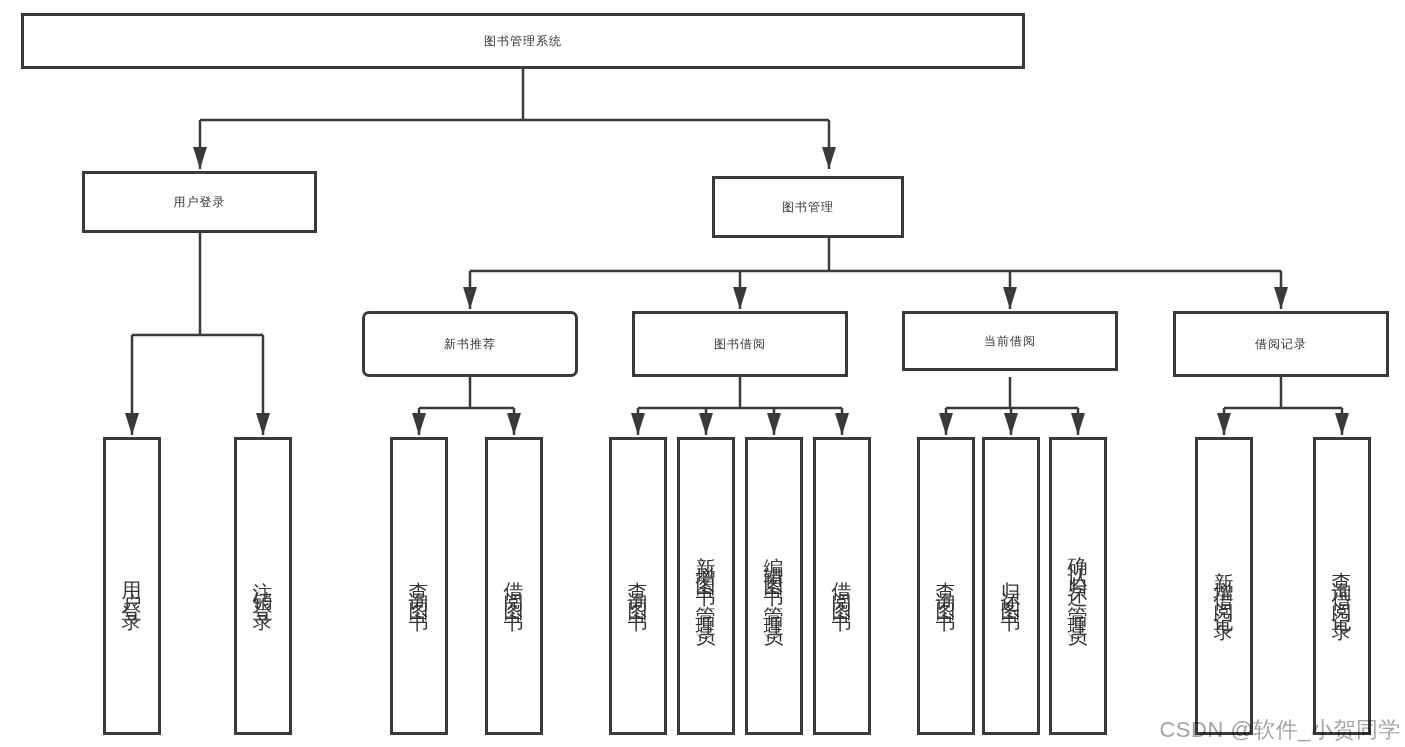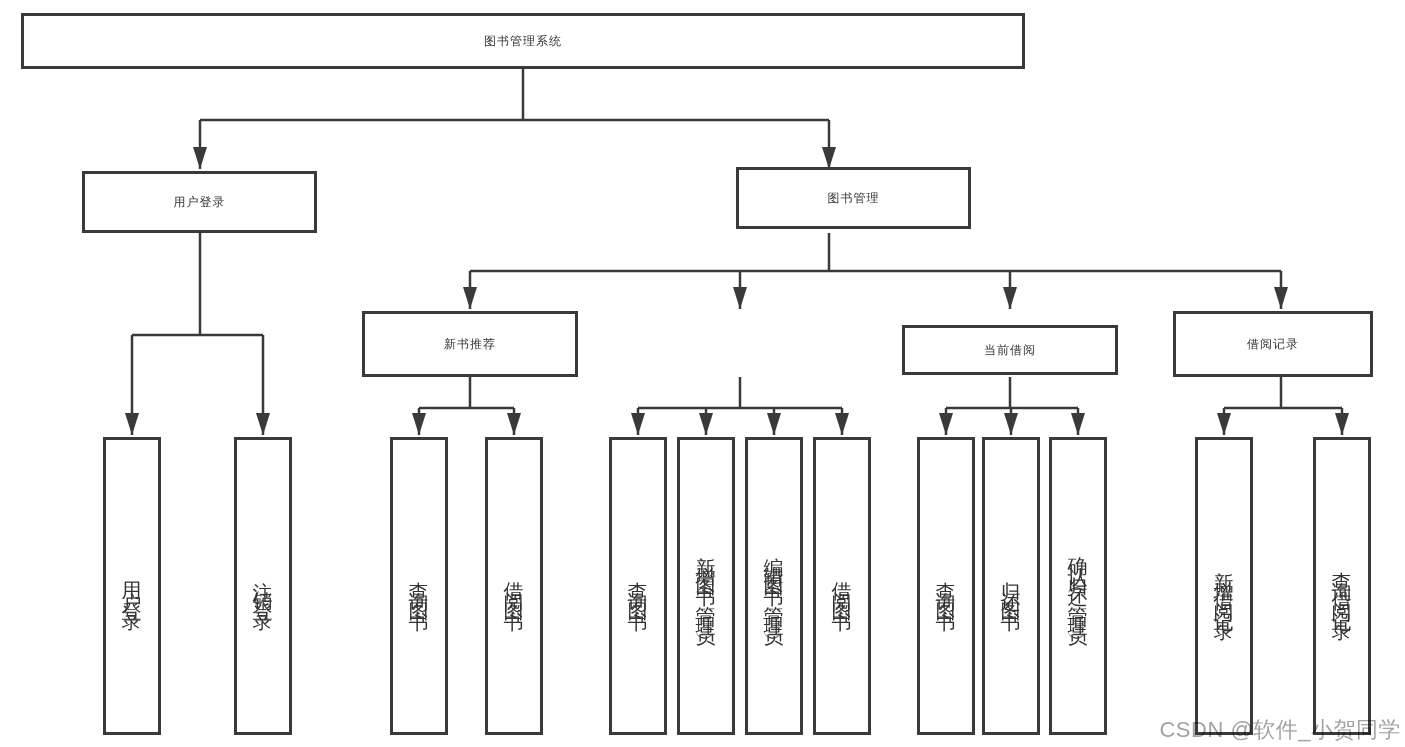--- a/index.html
+++ b/index.html
@@ -47,25 +47,25 @@
     writing-mode: vertical-rl;
     text-orientation: mixed;
     font-size: 20px;
     letter-spacing: 10px;
     line-height: 1.1;
     white-space: nowrap;
   }
   
   .root  { left: 21px;   top: 13px;  width: 1004px; height: 56px; }
   .l2-a  { left: 82px;   top: 171px; width: 235px;  height: 62px; }
-  .l2-b  { left: 712px;  top: 167px; width: 235px;  height: 62px; margin-left: 24px; }
-  .l3-a  { left: 362px;  top: 311px; width: 216px;  height: 66px; }
+  .l2-b  { left: 712px;  top: 176px; width: 192px;  height: 62px; }
+  .l3-a  { left: 362px;  top: 311px; width: 216px;  height: 66px; border-radius: 7px; }
   .l3-b  { left: 632px;  top: 311px; width: 216px;  height: 66px; }
-  .l3-c  { left: 902px;  top: 325px; width: 216px;  height: 50px; }
-  .l3-d  { left: 1173px; top: 311px; width: 200px;  height: 66px; }
+  .l3-c  { left: 902px;  top: 311px; width: 216px;  height: 60px; }
+  .l3-d  { left: 1173px; top: 311px; width: 216px;  height: 66px; }
   .leaf  { top: 437px; width: 58px; height: 298px; }
   .lf-1  { left: 103px; }
   .lf-2  { left: 234px; }
   .lf-3  { left: 390px; }
   .lf-4  { left: 485px; }
   .lf-5  { left: 609px; }
   .lf-6  { left: 677px; }
   .lf-7  { left: 745px; }
   .lf-8  { left: 813px; }
   .lf-9  { left: 917px; }
@@ -133,20 +133,21 @@
     <path class="wire" marker-end="url(#arrow)" d="M1224,408 V435"></path>
     <path class="wire" marker-end="url(#arrow)" d="M1342,408 V435"></path>
   </svg>
 
   <div class="node h-node root">图书管理系统</div>
 
   <div class="node h-node l2-a">用户登录</div>
   <div class="node h-node l2-b">图书管理</div>
 
   <div class="node h-node l3-a">新书推荐</div>
+  <div class="node h-node l3-b">图书借阅</div>
   <div class="node h-node l3-c">当前借阅</div>
   <div class="node h-node l3-d">借阅记录</div>
 
   <div class="node v-node leaf lf-1">
     <span>用户登录</span>
   </div>
   <div class="node v-node leaf lf-2">
     <span>注销登录</span>
   </div>
 

